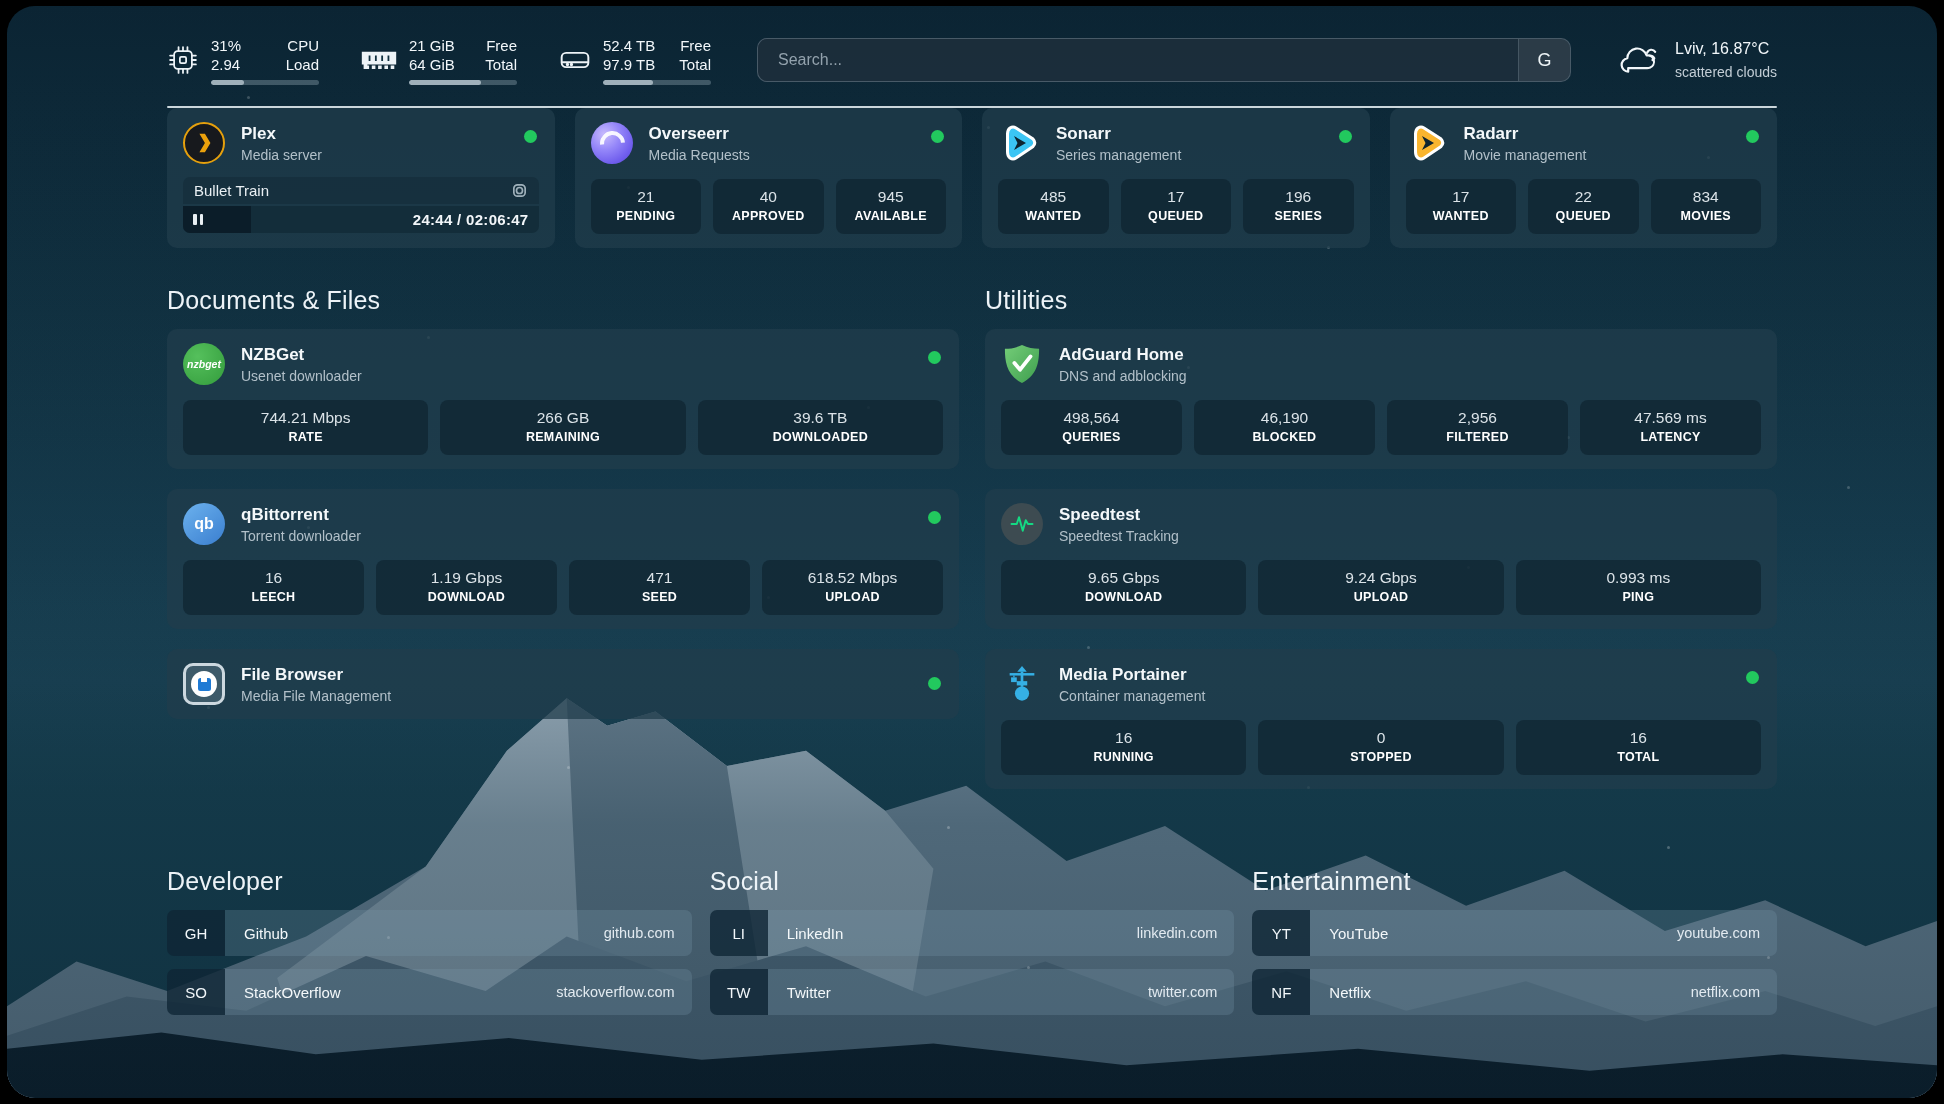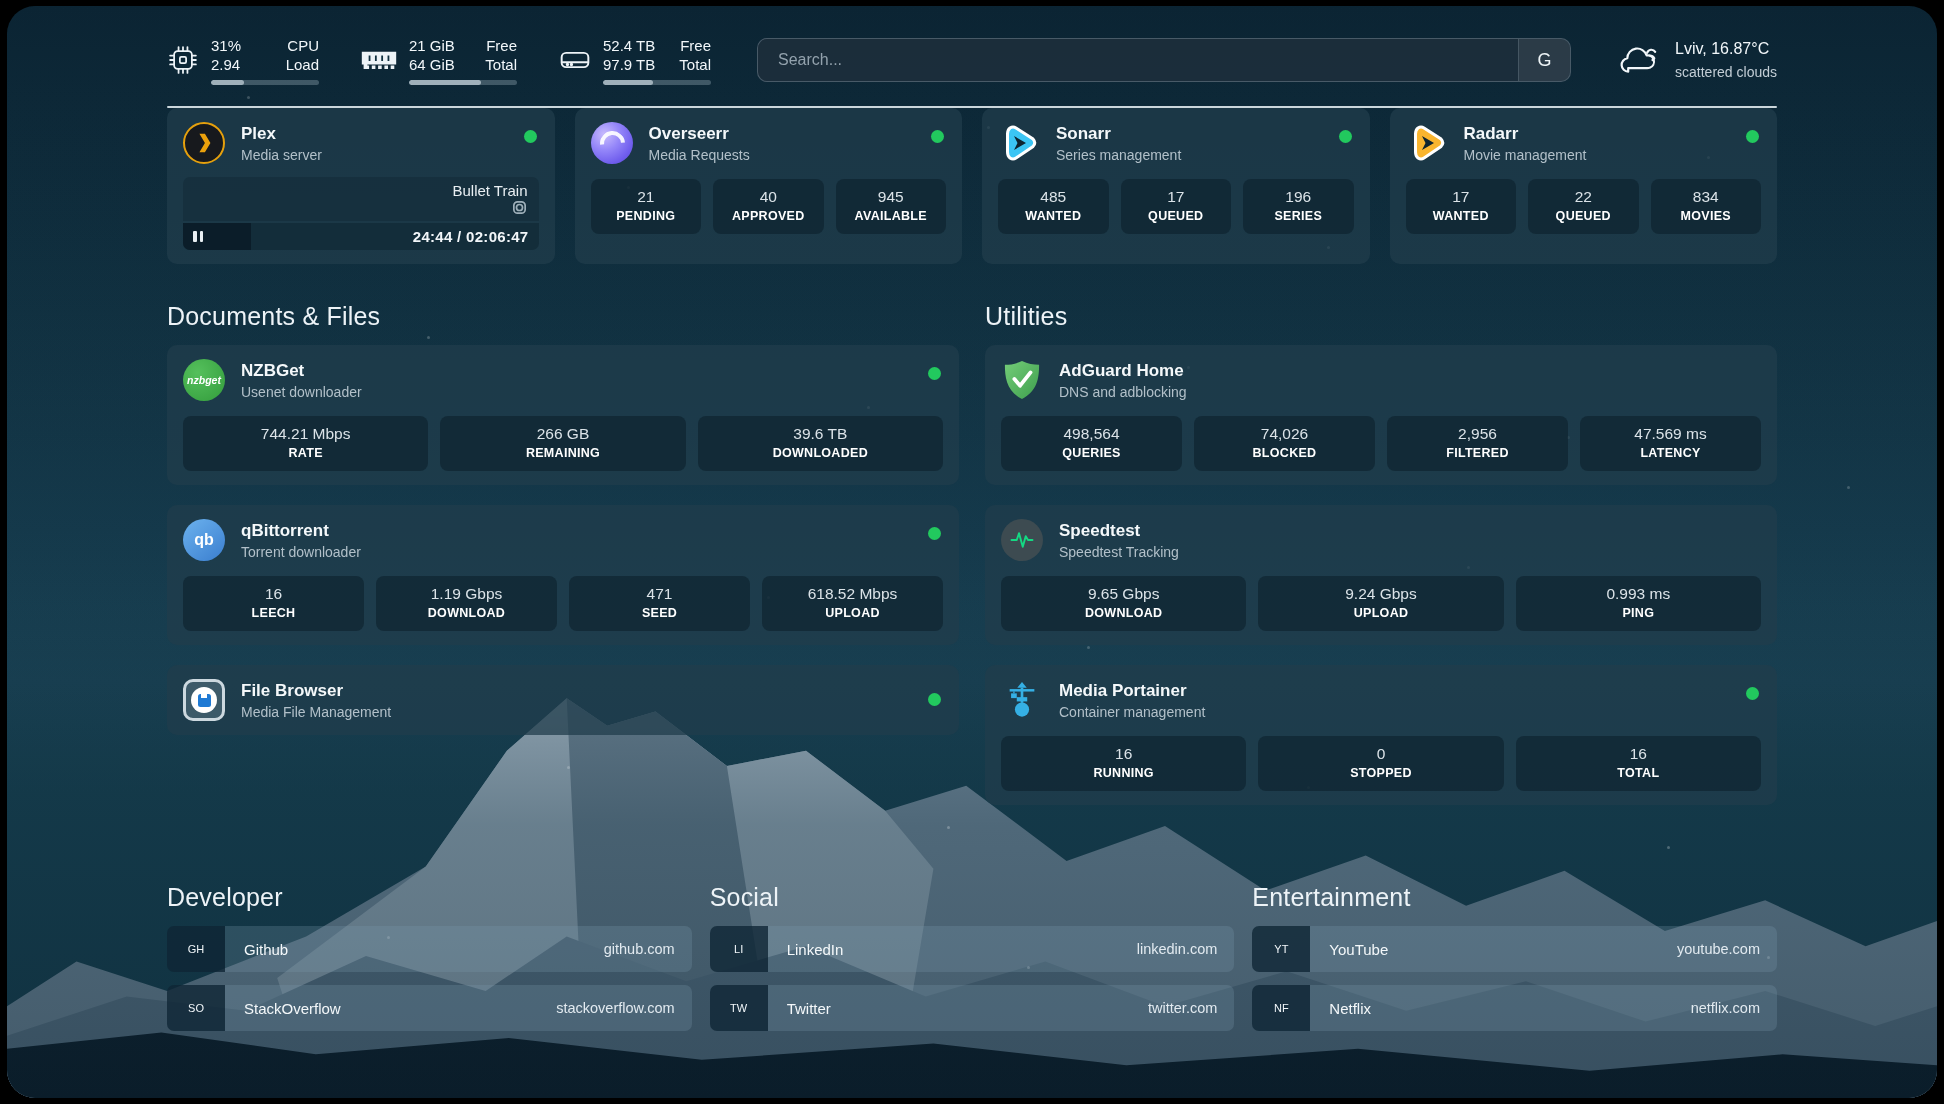--- a/index.html
+++ b/index.html
@@ -89,34 +89,34 @@
   .qb-ic { background:linear-gradient(140deg,#6cb2ee,#3a7ecf); color:#fff; font-size:16px; font-weight:700; }
   .spd-ic { background:#3d4b51; }
   .fb-ic { width:42px; height:42px; border-radius:10px; flex:none; background:rgba(120,145,160,.35); border:3px solid #ccd8df;
      display:flex; align-items:center; justify-content:center; }
   .fb-inner { width:26px; height:26px; border-radius:50%; background:#fff; display:flex; align-items:center; justify-content:center; }
   .fb-disk { width:13px; height:13px; background:#1f7ad4; border-radius:2.5px; position:relative; }
   .fb-disk::after { content:""; position:absolute; left:3.5px; top:0; width:6px; height:4.5px; background:#fff; }
   .glyph-ic { width:42px; height:42px; flex:none; display:flex; align-items:center; justify-content:center; }
 
   
-  .np-title { display:flex; justify-content:space-between; align-items:flex-end; margin-top:13px;
-    background:rgba(18,42,55,.55); border-radius:7px 7px 0 0; padding:5px 11px; font-size:15px; color:#e9eff3;flex-direction:column; }
+  .np-title { display:flex; justify-content:space-between; align-items:flex-start; margin-top:13px;
+    background:rgba(18,42,55,.55); border-radius:7px 7px 0 0; padding:5px 11px; font-size:15px; color:#e9eff3; }
   .np-bar { position:relative; margin-top:2px; height:27px; background:rgba(18,42,55,.8); border-radius:0 0 7px 7px;
     display:flex; align-items:center; overflow:hidden; }
   .np-fill { position:absolute; left:0; top:0; bottom:0; width:19%; background:#0b1d29; }
   .pause { position:relative; display:flex; gap:3px; margin-left:10px; }
   .pause span { width:3.5px; height:11px; background:#e9eff3; border-radius:1px; }
   .np-time { position:absolute; right:10px; font-size:15px; font-weight:600; color:#f2f6f9; letter-spacing:.3px; }
 
   
   .bookmarks { display:grid; grid-template-columns:1fr 1fr 1fr; gap:18px; margin-top:58px; }
   .bm-row { display:flex; height:46px; margin-bottom:13px; border-radius:7px; overflow:hidden; cursor:pointer; }
   .bm-abbr { width:58px; flex:none; background:rgba(14,37,52,.78); display:flex; align-items:center; justify-content:center;
-    font-size:11px; font-weight:500; color:#f2f7fa; }
+    font-size:15px; font-weight:500; color:#f2f7fa; }
   .bm-main { flex:1; background:rgba(125,155,175,.26); display:flex; align-items:center; justify-content:space-between;
     padding:0 17px 0 19px; }
   .bm-name { font-size:15px; color:#f4f8fa; }
   .bm-href { font-size:14.5px; color:#e2eaf0; }
 </style>
 </head>
 <body>
 
 <div class="screen">
   <div class="bg">
@@ -443,21 +443,21 @@
               <div class="svc-title">AdGuard Home</div>
               <div class="svc-sub">DNS and adblocking</div>
             </div>
           </div>
           <div class="stats">
             <div class="stat">
                 <div class="stat-v">498,564</div>
                 <div class="stat-l">QUERIES</div>
               </div>
             <div class="stat">
-                <div class="stat-v">74,026</div>
+                <div class="stat-v">46,190</div>
                 <div class="stat-l">BLOCKED</div>
               </div>
             <div class="stat">
                 <div class="stat-v">2,956</div>
                 <div class="stat-l">FILTERED</div>
               </div>
             <div class="stat">
                 <div class="stat-v">47.569 ms</div>
                 <div class="stat-l">LATENCY</div>
               </div>

